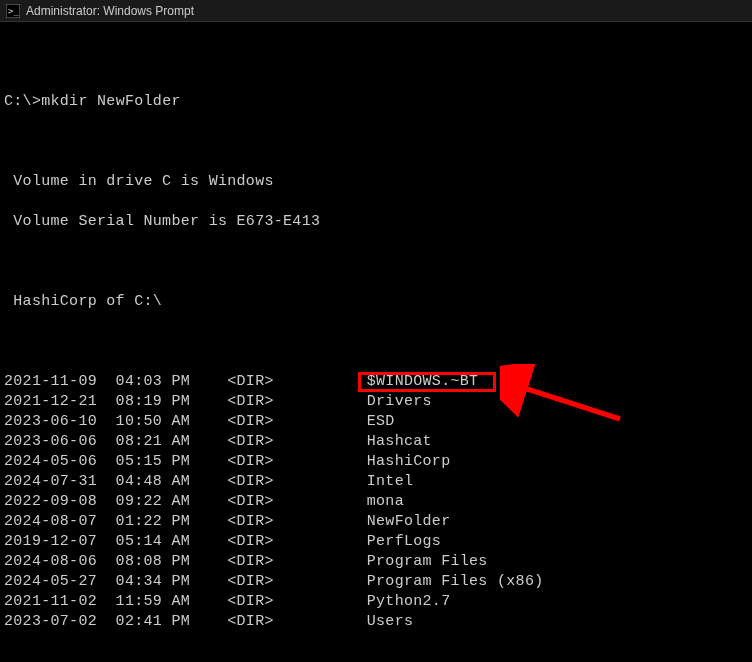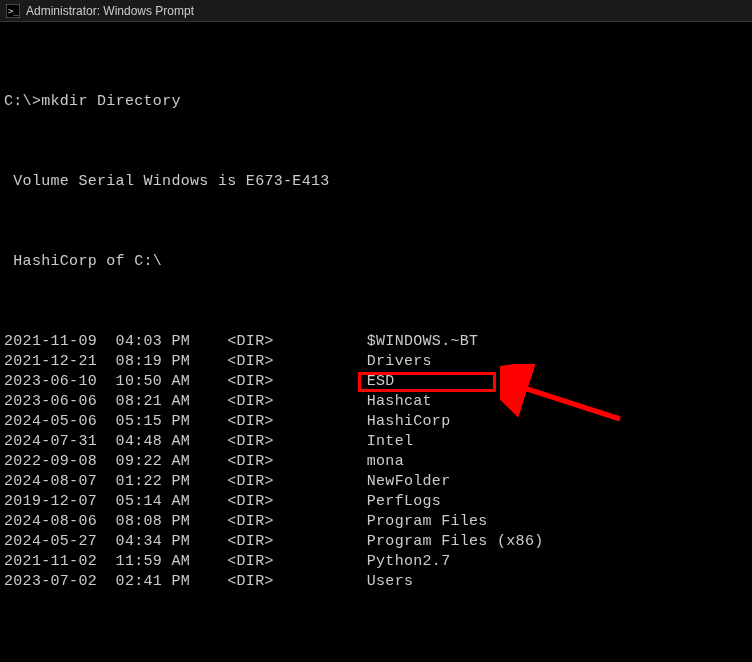--- a/index.html
+++ b/index.html
@@ -62,23 +62,24 @@
     <svg width="14" height="14" viewBox="0 0 14 14">
       <rect x="0" y="0" width="14" height="14" fill="#000" stroke="#888" stroke-width="1"></rect>
       <text x="2" y="10" font-size="9" fill="#ccc" font-family="monospace">&gt;_</text>
     </svg>
   </span>
   <span>Administrator: Windows Prompt</span>
 </div>
 
 <div class="terminal">
 <div class="line"> </div>
-<div class="line"><span>C:\&gt;</span><span>mkdir Directory</span></div>
+<div class="line"><span>C:\&gt;</span><span>mkdir NewFolder</span></div>
 <div class="line"> </div>
-<div class="line"> Volume Serial Windows is E673-E413</div>
+<div class="line"> Volume in drive C is Windows</div>
+<div class="line"> Volume Serial Number is E673-E413</div>
 <div class="line"> </div>
 <div class="line"> HashiCorp of C:\</div>
 <div class="line"> </div>
 <div id="entries-container"><div class="line">2021-11-09  04:03 PM    &lt;DIR&gt;          $WINDOWS.~BT</div><div class="line">2021-12-21  08:19 PM    &lt;DIR&gt;          Drivers</div><div class="line">2023-06-10  10:50 AM    &lt;DIR&gt;          ESD</div><div class="line">2023-06-06  08:21 AM    &lt;DIR&gt;          Hashcat</div><div class="line">2024-05-06  05:15 PM    &lt;DIR&gt;          HashiCorp</div><div class="line">2024-07-31  04:48 AM    &lt;DIR&gt;          Intel</div><div class="line">2022-09-08  09:22 AM    &lt;DIR&gt;          mona</div><div class="line">2024-08-07  01:22 PM    &lt;DIR&gt;          NewFolder</div><div class="line">2019-12-07  05:14 AM    &lt;DIR&gt;          PerfLogs</div><div class="line">2024-08-06  08:08 PM    &lt;DIR&gt;          Program Files</div><div class="line">2024-05-27  04:34 PM    &lt;DIR&gt;          Program Files (x86)</div><div class="line">2021-11-02  11:59 AM    &lt;DIR&gt;          Python2.7</div><div class="line">2023-07-02  02:41 PM    &lt;DIR&gt;          Users</div></div>
 
 
 
 
 
 <div class="highlight-box" style="left:358px; top:350px; width:138px; height:20px;"></div>

